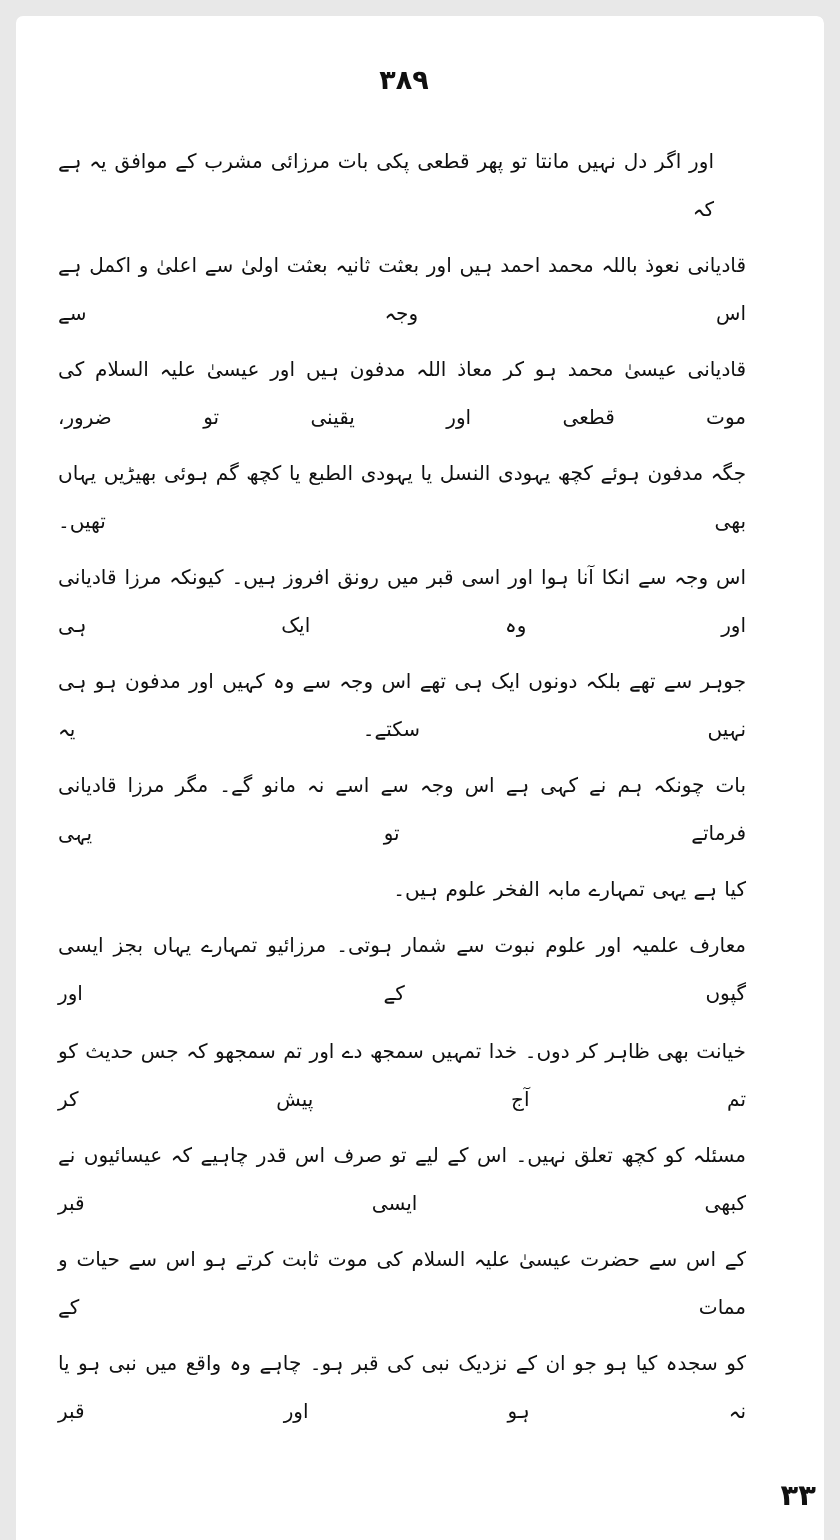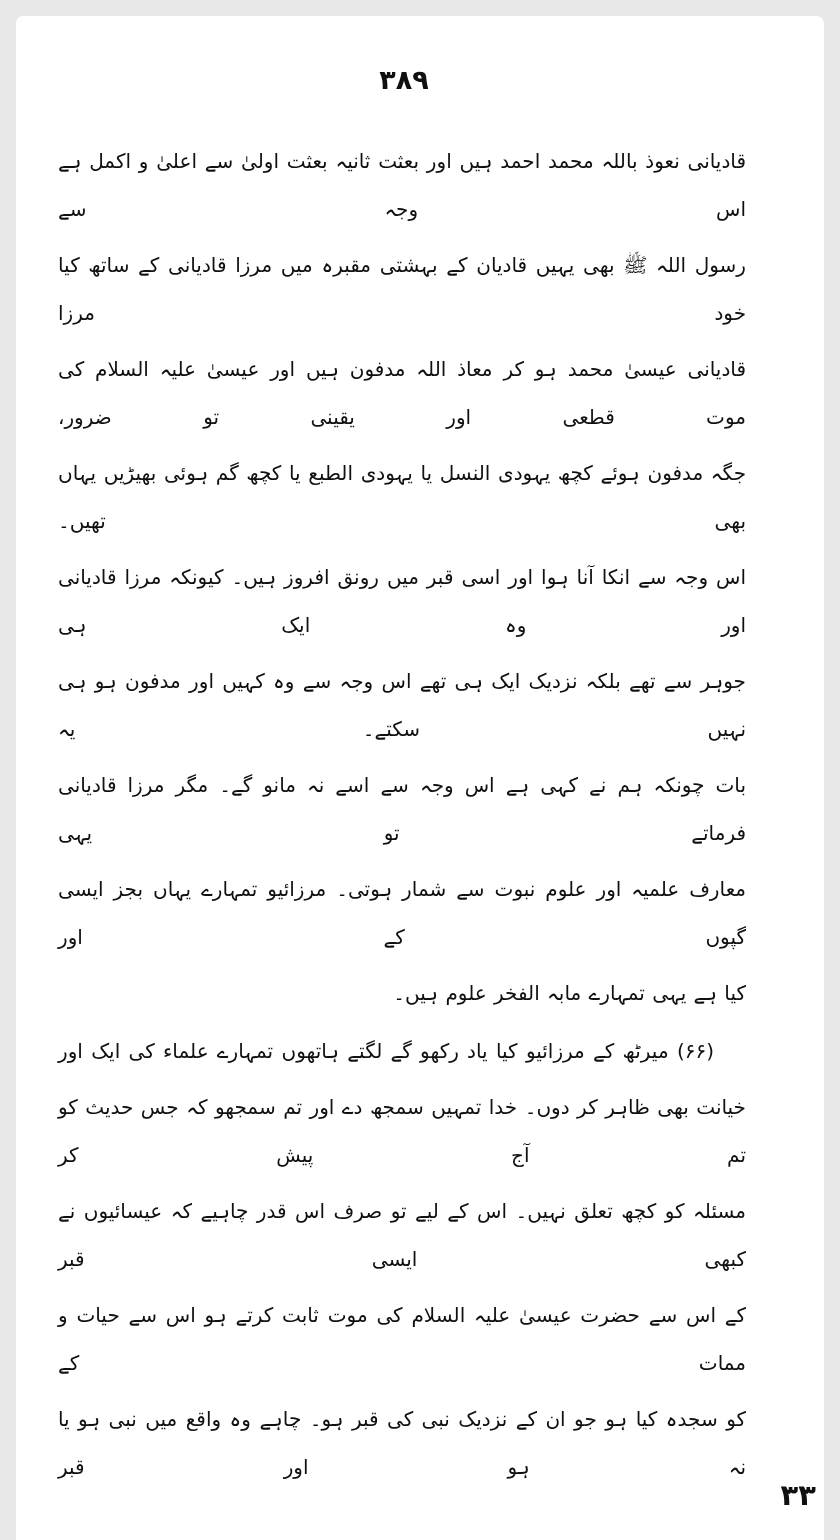--- a/index.html
+++ b/index.html
@@ -51,32 +51,31 @@
   }
 </style>
 </head>
 <body>
 
 <div class="page">
   <div class="page-number-top">۳۸۹</div>
 
   <div class="body-text">
       <div class="para">
+        <div class="line opening">اور اگر دل نہیں مانتا تو پھر قطعی پکی بات مرزائی مشرب کے موافق یہ ہے کہ</div>
         <div class="line">قادیانی نعوذ باللہ محمد احمد ہیں اور بعثت ثانیہ بعثت اولیٰ سے اعلیٰ و اکمل ہے اس وجہ سے</div>
-        <div class="line">رسول اللہ ﷺ بھی یہیں قادیان کے بہشتی مقبرہ میں مرزا قادیانی کے ساتھ کیا خود مرزا</div>
         <div class="line">قادیانی عیسیٰ محمد ہو کر معاذ اللہ مدفون ہیں اور عیسیٰ علیہ السلام کی موت قطعی اور یقینی تو ضرور،</div>
         <div class="line">جگہ مدفون ہوئے کچھ یہودی النسل یا یہودی الطبع یا کچھ گم ہوئی بھیڑیں یہاں بھی تھیں۔</div>
         <div class="line">اس وجہ سے انکا آنا ہوا اور اسی قبر میں رونق افروز ہیں۔ کیونکہ مرزا قادیانی اور وہ ایک ہی</div>
-        <div class="line">جوہر سے تھے بلکہ نزدیک ایک ہی تھے اس وجہ سے وہ کہیں اور مدفون ہو ہی نہیں سکتے۔ یہ</div>
+        <div class="line">جوہر سے تھے بلکہ دونوں ایک ہی تھے اس وجہ سے وہ کہیں اور مدفون ہو ہی نہیں سکتے۔ یہ</div>
         <div class="line">بات چونکہ ہم نے کہی ہے اس وجہ سے اسے نہ مانو گے۔ مگر مرزا قادیانی فرماتے تو یہی</div>
+        <div class="line para-end">کیا ہے یہی تمہارے مابہ الفخر علوم ہیں۔</div>
         <div class="line">معارف علمیہ اور علوم نبوت سے شمار ہوتی۔ مرزائیو تمہارے یہاں بجز ایسی گپوں کے اور</div>
-        <div class="line para-end">کیا ہے یہی تمہارے مابہ الفخر علوم ہیں۔</div>
       </div>
       <div class="para">
-        <div class="line opening">(۶۶) میرٹھ کے مرزائیو کیا یاد رکھو گے لگتے ہاتھوں تمہارے علماء کی ایک اور</div>
         <div class="line">خیانت بھی ظاہر کر دوں۔ خدا تمہیں سمجھ دے اور تم سمجھو کہ جس حدیث کو تم آج پیش کر</div>
         <div class="line">مسئلہ کو کچھ تعلق نہیں۔ اس کے لیے تو صرف اس قدر چاہیے کہ عیسائیوں نے کبھی ایسی قبر</div>
         <div class="line">کے اس سے حضرت عیسیٰ علیہ السلام کی موت ثابت کرتے ہو اس سے حیات و ممات کے</div>
         <div class="line">کو سجدہ کیا ہو جو ان کے نزدیک نبی کی قبر ہو۔ چاہے وہ واقع میں نبی ہو یا نہ ہو اور قبر</div>
       </div>
     </div>
 
   <div class="page-number-bottom">۳۳</div>
 </div>
 

